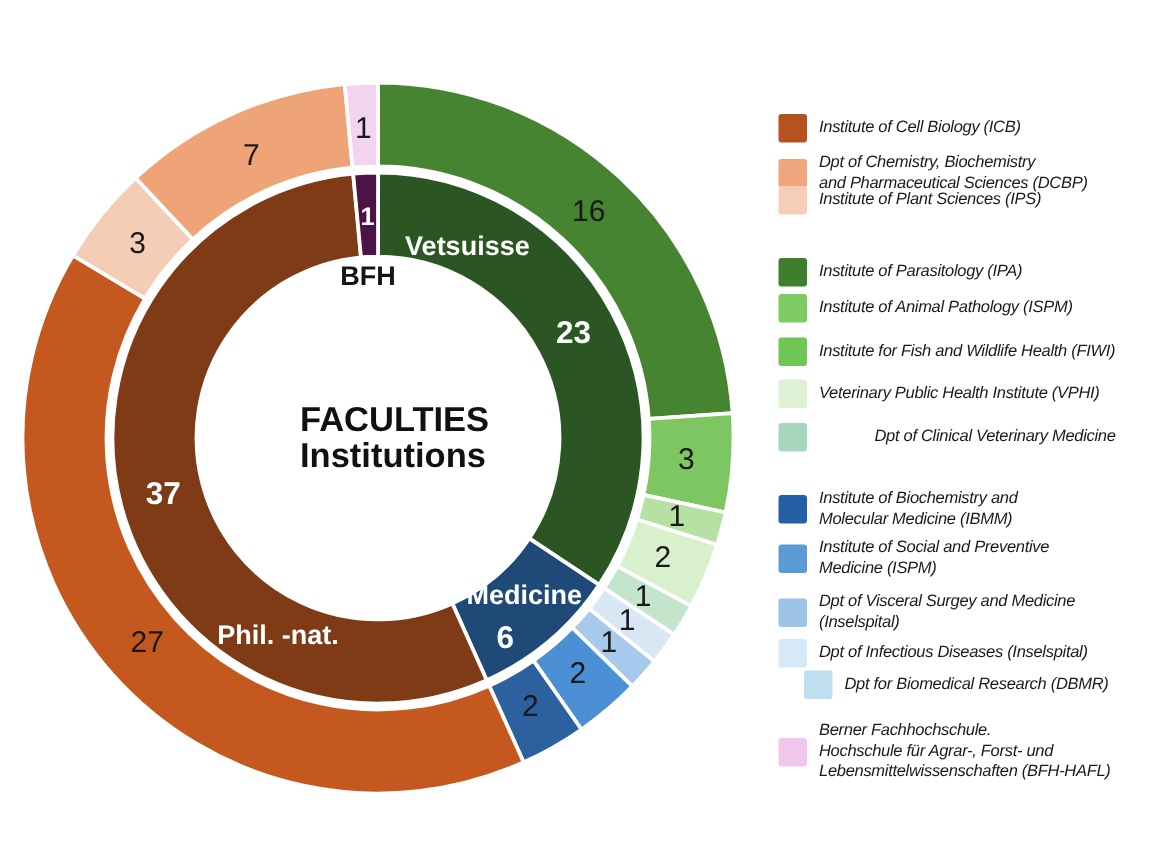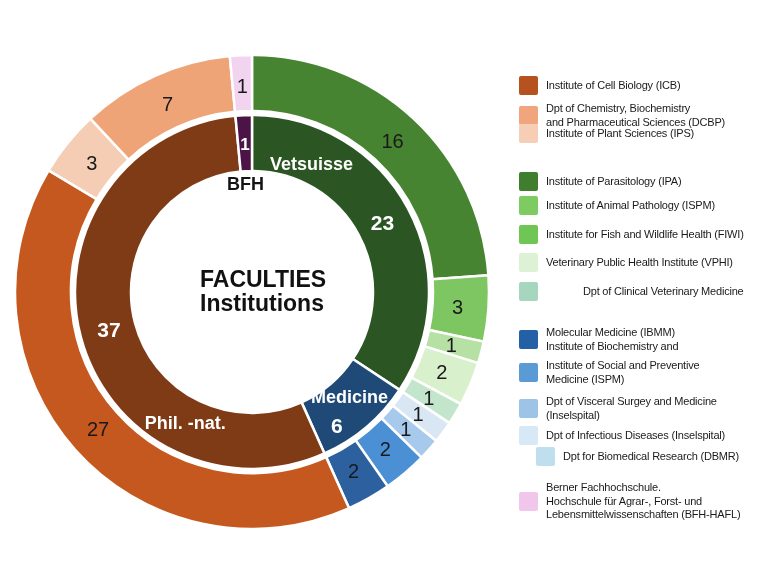--- a/index.html
+++ b/index.html
@@ -4,21 +4,21 @@
 <style>
   html,body{margin:0;padding:0;background:#fff;}
   .stage{position:relative;width:768px;height:576px;background:#ffffff;overflow:hidden;
          font-family:"Liberation Sans",sans-serif;}
   svg text{font-family:"Liberation Sans",sans-serif;}
   .center-line{font-size:23px;font-weight:600;fill:#111111;}
   #legend{position:absolute;left:0;top:0;width:768px;height:576px;pointer-events:none;}
   .legend-row{position:absolute;display:flex;align-items:center;gap:8px;}
   .legend-swatch{width:19px;height:19px;border-radius:2px;flex:0 0 auto;}
   .legend-text{font-size:11px;font-weight:400;letter-spacing:-0.2px;color:#1a1a1a;
-               line-height:13.5px;white-space:nowrap;}
+               line-height:13.5px;white-space:nowrap;font-style:italic;}
 </style>
 </head>
 <body>
 
 <div class="stage">
   <svg id="chart" width="768" height="576" viewBox="0 0 768 576">
     <g id="slices">
         <path d="M252.00 55.00 A237 237 0 0 1 488.41 275.34 L432.55 279.28 A181 181 0 0 0 252.00 111.00 Z" fill="#478431" stroke="#ffffff" stroke-width="2.5" stroke-linejoin="round"></path>
         <path d="M488.41 275.34 A237 237 0 0 1 483.74 341.64 L428.99 329.91 A181 181 0 0 0 432.55 279.28 Z" fill="#7EC661" stroke="#ffffff" stroke-width="2.5" stroke-linejoin="round"></path>
         <path d="M483.74 341.64 A237 237 0 0 1 478.08 363.12 L424.66 346.32 A181 181 0 0 0 428.99 329.91 Z" fill="#B7E0A4" stroke="#ffffff" stroke-width="2.5" stroke-linejoin="round"></path>
@@ -114,22 +114,22 @@
           <div class="legend-swatch" style="background: rgb(167, 214, 190);"></div>
           <div class="legend-text">
             <div>Dpt of Clinical Veterinary Medicine</div>
           </div>
         </div>
       </div>
       <div>
         <div class="legend-row" style="top: 326px; left: 519px;">
           <div class="legend-swatch" style="background: rgb(36, 96, 165);"></div>
           <div class="legend-text">
+            <div>Institute of Biochemistry and</div>
             <div>Molecular Medicine (IBMM)</div>
-            <div>Institute of Biochemistry and</div>
           </div>
         </div>
         <div class="legend-row" style="top: 359px; left: 519px;">
           <div class="legend-swatch" style="background: rgb(91, 155, 213);"></div>
           <div class="legend-text">
             <div>Institute of Social and Preventive</div>
             <div>Medicine (ISPM)</div>
           </div>
         </div>
         <div class="legend-row" style="top: 395px; left: 519px;">

